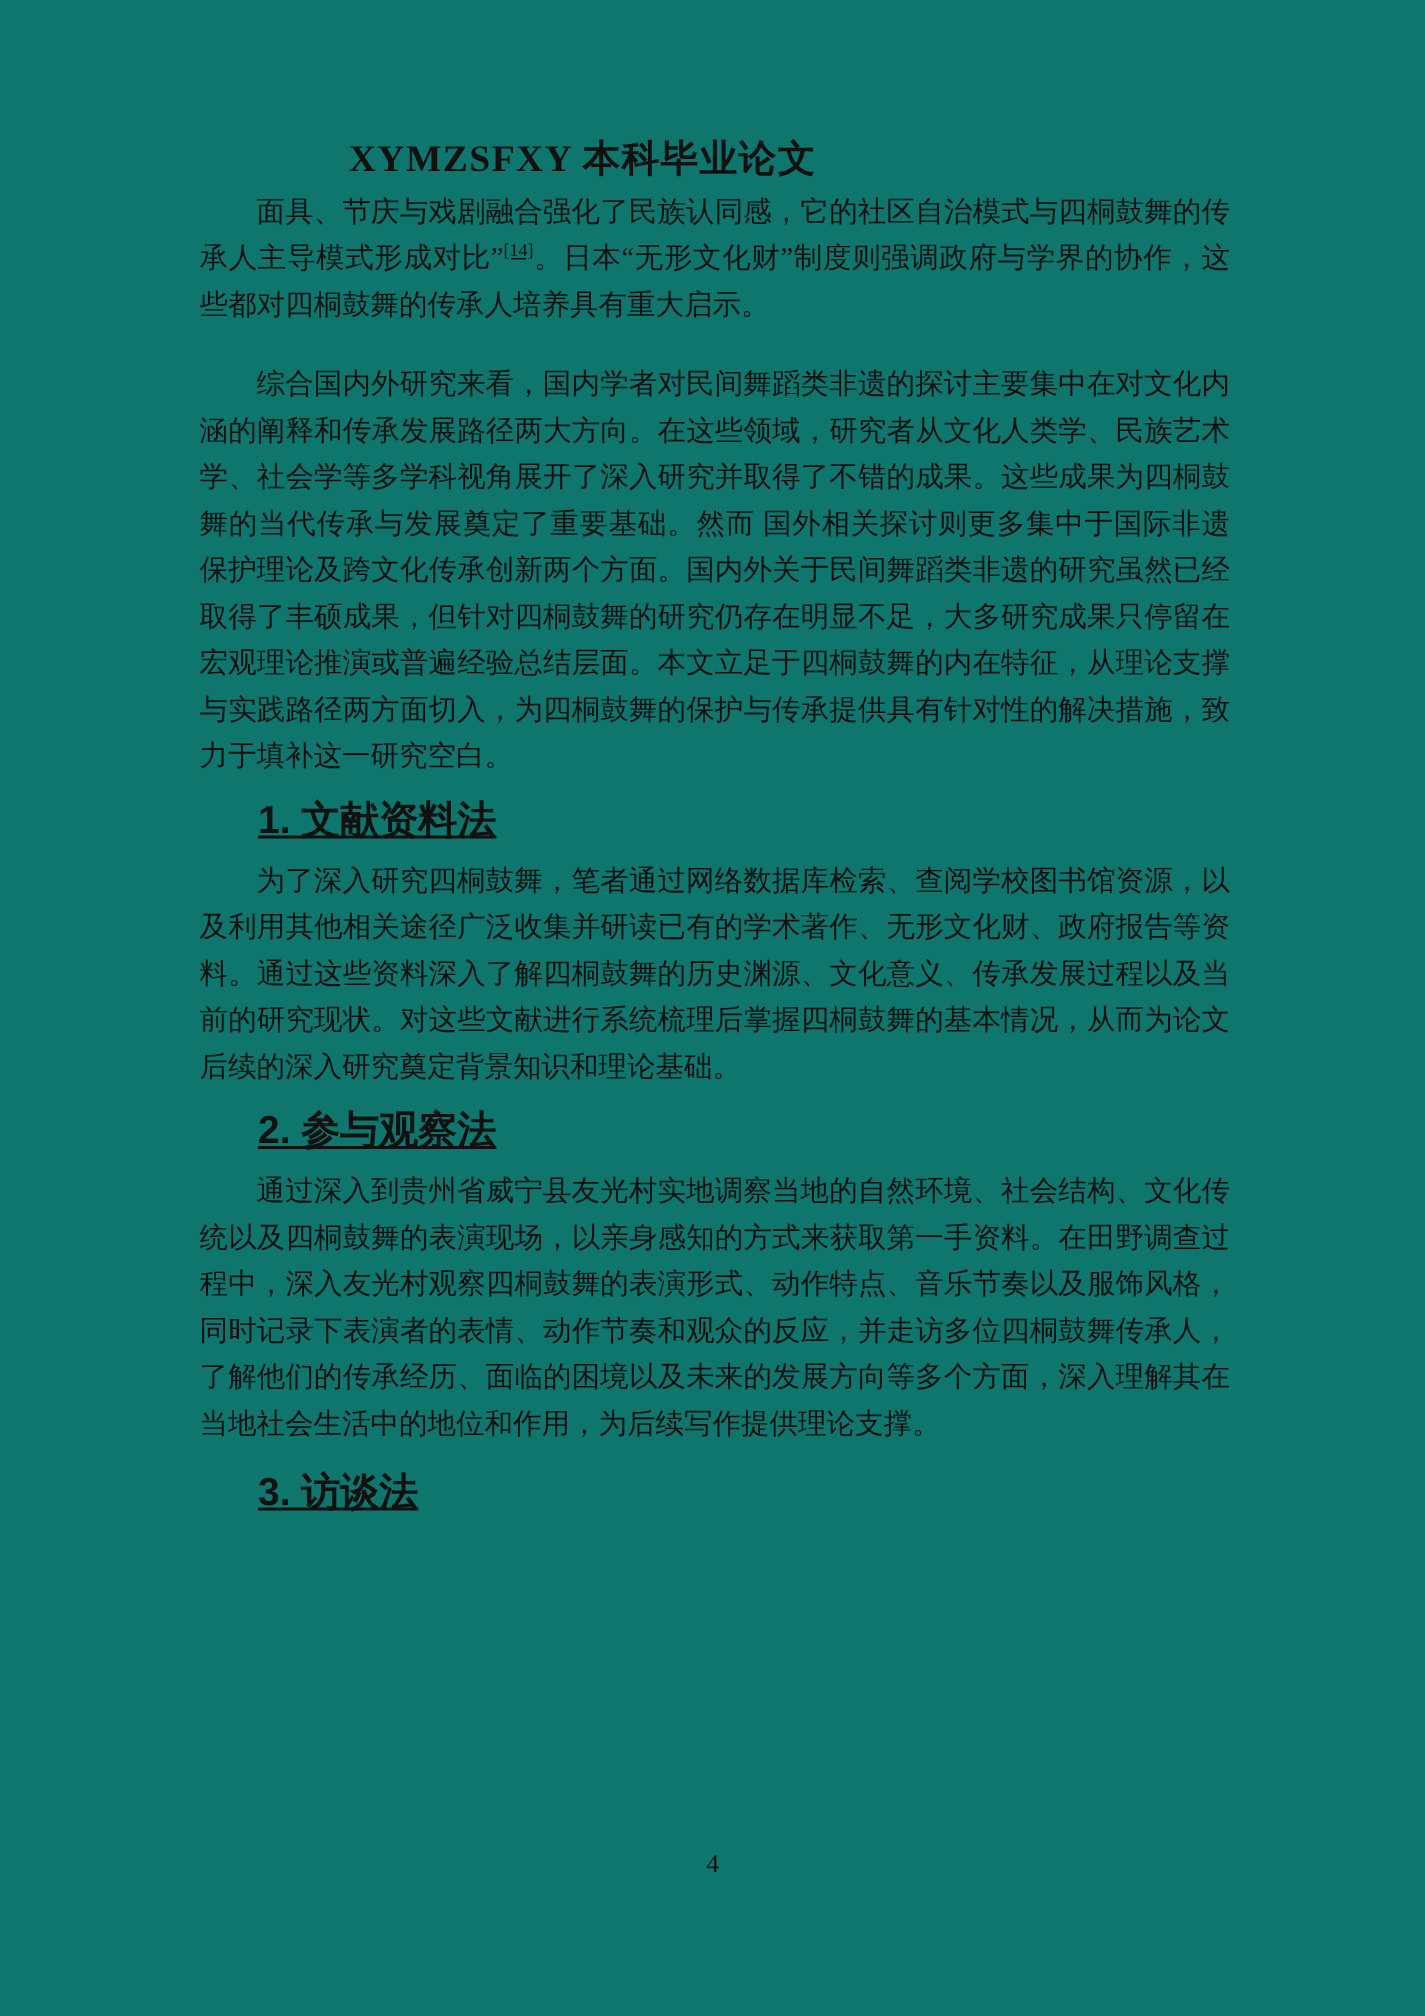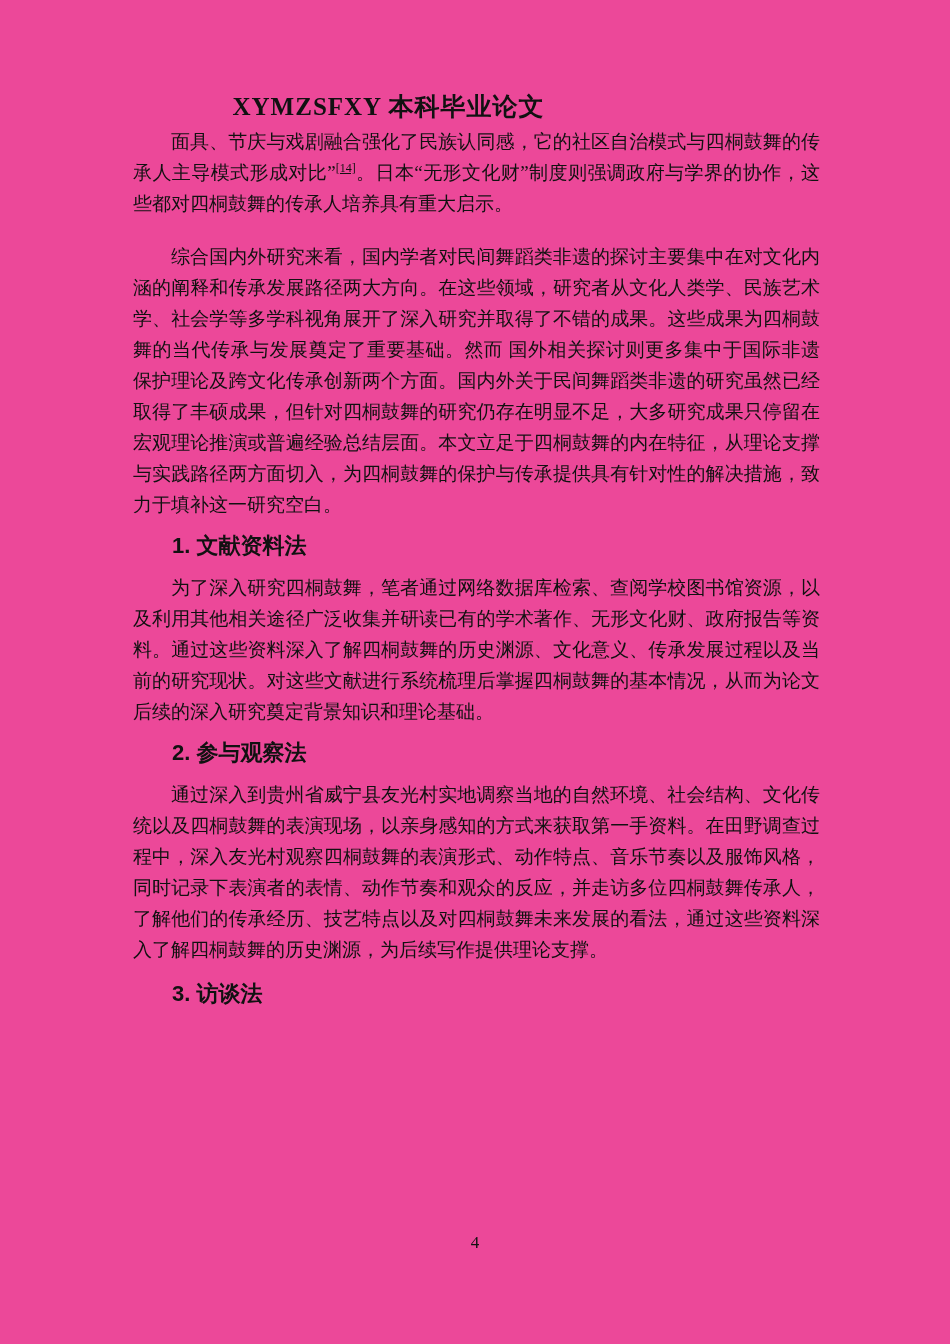--- a/index.html
+++ b/index.html
@@ -4,21 +4,21 @@
 <style>
   html, body {
     margin: 0;
     padding: 0;
     background: #ffffff;
   }
   .page {
     position: relative;
     width: 950px;
     height: 1344px;
-    background: #ec4899;
+    background: #0f766e;
     color: #111111;
     overflow: hidden;
   }
   .content {
     position: absolute;
     left: 133px;
     top: 92px;
     width: 687px;
   }
   .doc-header {
@@ -49,24 +49,25 @@
   }
   .section-heading {
     font-family: "Liberation Sans", "DejaVu Sans", sans-serif;
     font-size: 25px;
     line-height: 34px;
     font-weight: bold;
     margin: 12px 0 18px 52px;
   }
   .sub-heading {
     font-family: "Liberation Sans", "DejaVu Sans", sans-serif;
-    font-size: 22px;
+    font-size: 26px;
     line-height: 30px;
     font-weight: bold;
     margin: 11px 0 11px 39px;
+    text-decoration: underline;
   }
   .sub-heading.third { margin-top: 14px; }
   .page-number {
     position: absolute;
     top: 1233px;
     left: 0;
     width: 100%;
     text-align: center;
     font-family: "Liberation Serif", "DejaVu Serif", serif;
     font-size: 17px;
@@ -85,21 +86,21 @@
 
     <p class="body para2">综合国内外研究来看，国内学者对民间舞蹈类非遗的探讨主要集中在对文化内涵的阐释和传承发展路径两大方向。在这些领域，研究者从文化人类学、民族艺术学、社会学等多学科视角展开了深入研究并取得了不错的成果。这些成果为四桐鼓舞的当代传承与发展奠定了重要基础。然而 国外相关探讨则更多集中于国际非遗保护理论及跨文化传承创新两个方面。国内外关于民间舞蹈类非遗的研究虽然已经取得了丰硕成果，但针对四桐鼓舞的研究仍存在明显不足，大多研究成果只停留在宏观理论推演或普遍经验总结层面。本文立足于四桐鼓舞的内在特征，从理论支撑与实践路径两方面切入，为四桐鼓舞的保护与传承提供具有针对性的解决措施，致力于填补这一研究空白。</p>
 
 
     <h3 class="sub-heading">1. 文献资料法</h3>
 
     <p class="body">为了深入研究四桐鼓舞，笔者通过网络数据库检索、查阅学校图书馆资源，以及利用其他相关途径广泛收集并研读已有的学术著作、无形文化财、政府报告等资料。通过这些资料深入了解四桐鼓舞的历史渊源、文化意义、传承发展过程以及当前的研究现状。对这些文献进行系统梳理后掌握四桐鼓舞的基本情况，从而为论文后续的深入研究奠定背景知识和理论基础。</p>
 
     <h3 class="sub-heading">2. 参与观察法</h3>
 
-    <p class="body">通过深入到贵州省威宁县友光村实地调察当地的自然环境、社会结构、文化传统以及四桐鼓舞的表演现场，以亲身感知的方式来获取第一手资料。在田野调查过程中，深入友光村观察四桐鼓舞的表演形式、动作特点、音乐节奏以及服饰风格，同时记录下表演者的表情、动作节奏和观众的反应，并走访多位四桐鼓舞传承人，了解他们的传承经历、技艺特点以及对四桐鼓舞未来发展的看法，通过这些资料深入了解四桐鼓舞的历史渊源，为后续写作提供理论支撑。</p>
+    <p class="body">通过深入到贵州省威宁县友光村实地调察当地的自然环境、社会结构、文化传统以及四桐鼓舞的表演现场，以亲身感知的方式来获取第一手资料。在田野调查过程中，深入友光村观察四桐鼓舞的表演形式、动作特点、音乐节奏以及服饰风格，同时记录下表演者的表情、动作节奏和观众的反应，并走访多位四桐鼓舞传承人，了解他们的传承经历、面临的困境以及未来的发展方向等多个方面，深入理解其在当地社会生活中的地位和作用，为后续写作提供理论支撑。</p>
 
     <h3 class="sub-heading third">3. 访谈法</h3>
 
 
   </div>
 
   <div class="page-number">4</div>
 </div>
 
 </body></html>

